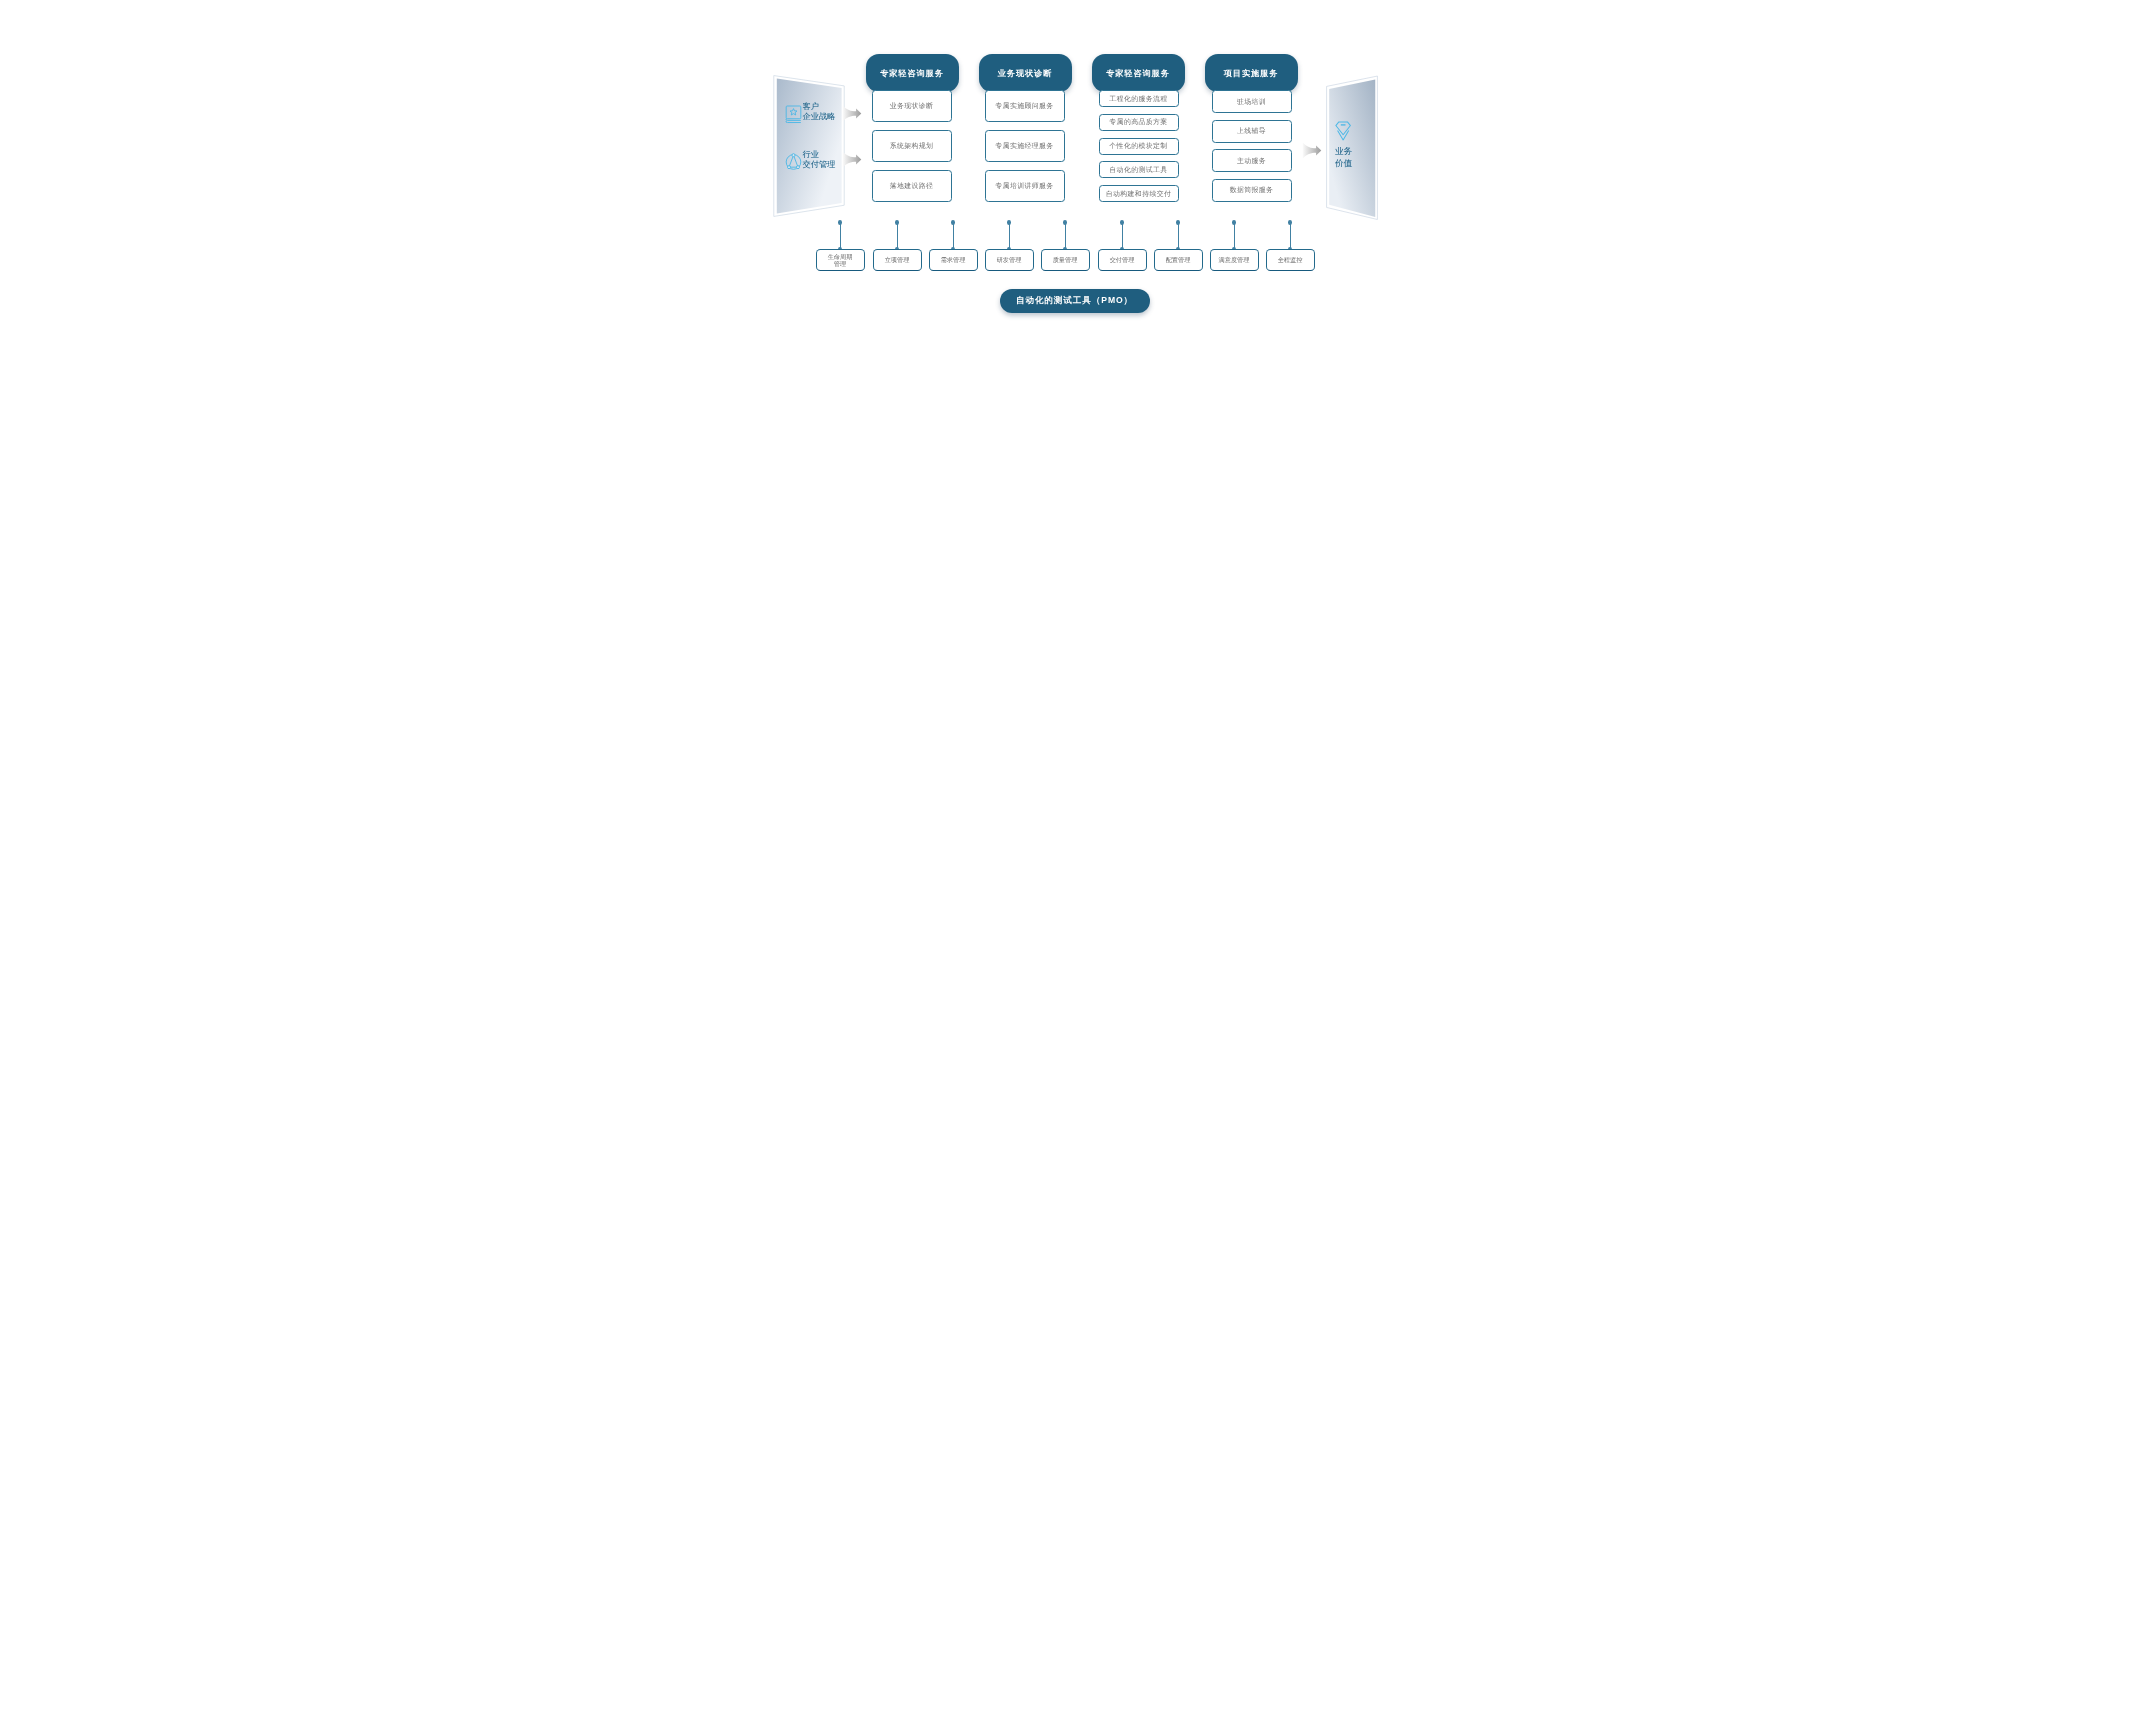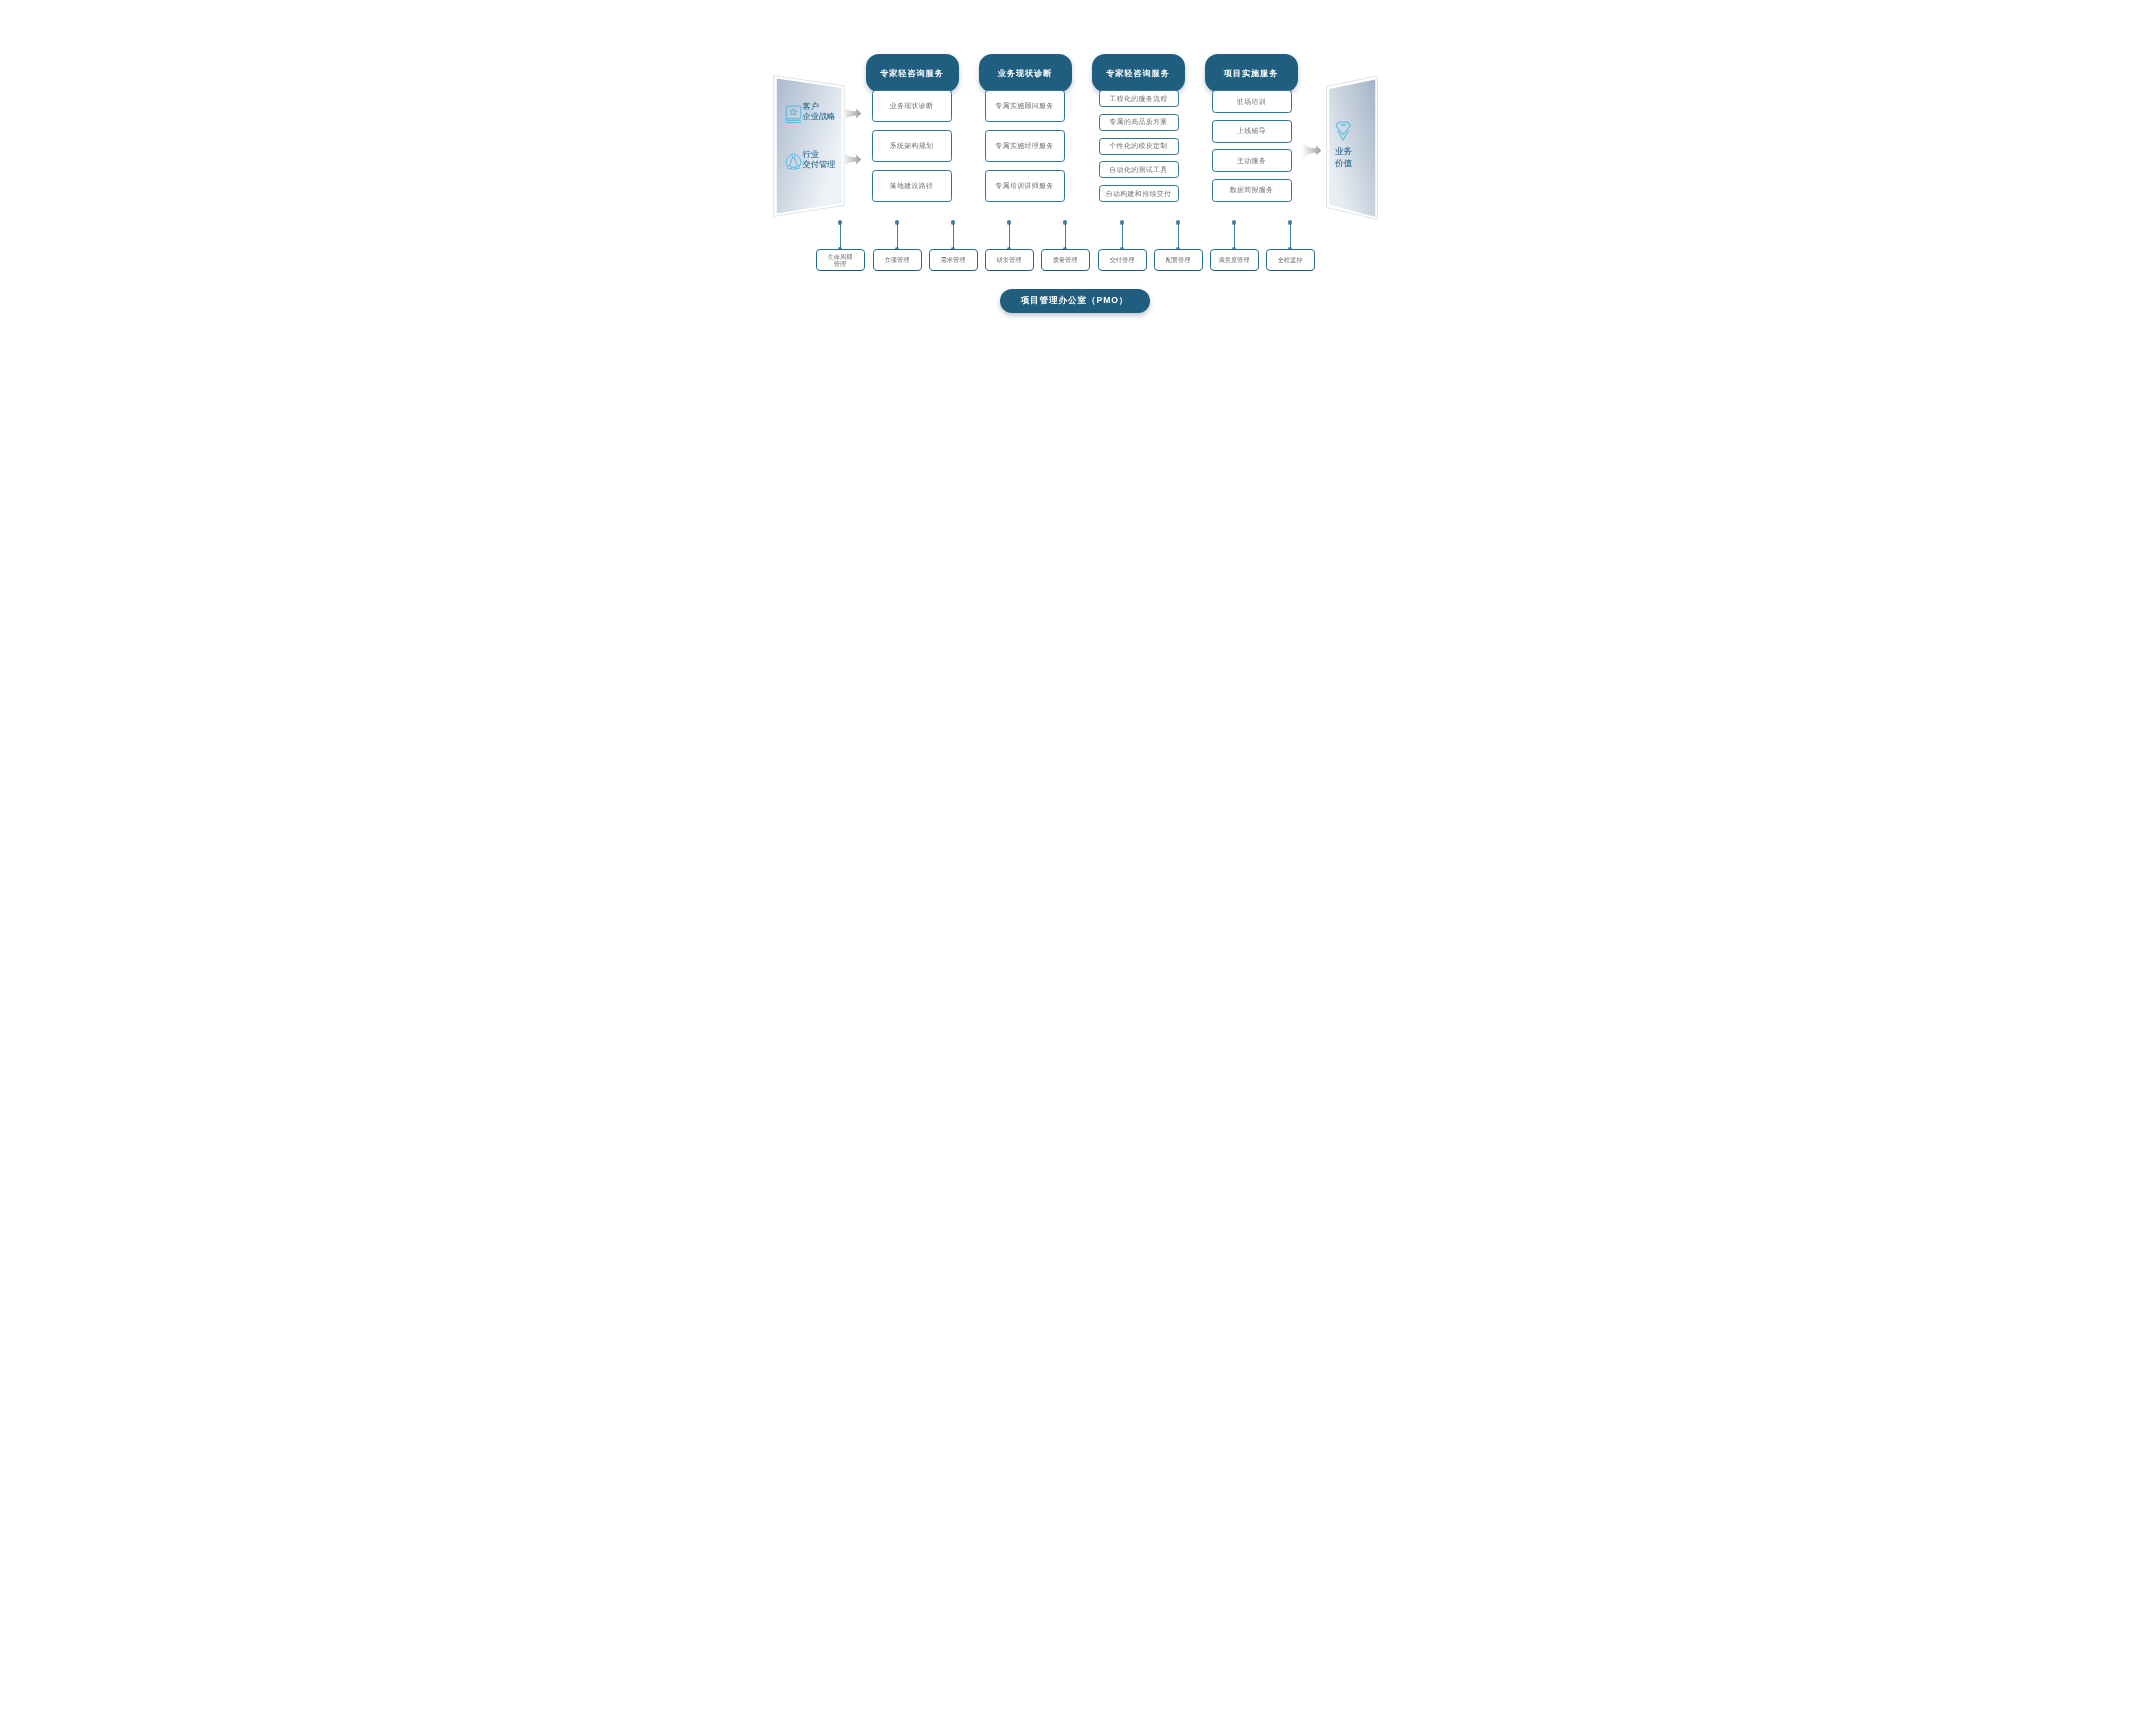--- a/index.html
+++ b/index.html
@@ -192,16 +192,16 @@
 管理</div>
   <div class="bbox" style="left:128px">立项管理</div>
   <div class="bbox" style="left:184px">需求管理</div>
   <div class="bbox" style="left:240px">研发管理</div>
   <div class="bbox" style="left:296px">质量管理</div>
   <div class="bbox" style="left:353px">交付管理</div>
   <div class="bbox" style="left:409px">配置管理</div>
   <div class="bbox" style="left:465px">满意度管理</div>
   <div class="bbox" style="left:521px">全程监控</div>
 
-  <div class="pmo">项目管理办公室（PMO）</div>
+  <div class="pmo">自动化的测试工具（PMO）</div>
 
 </div>
 
 
 </body></html>

